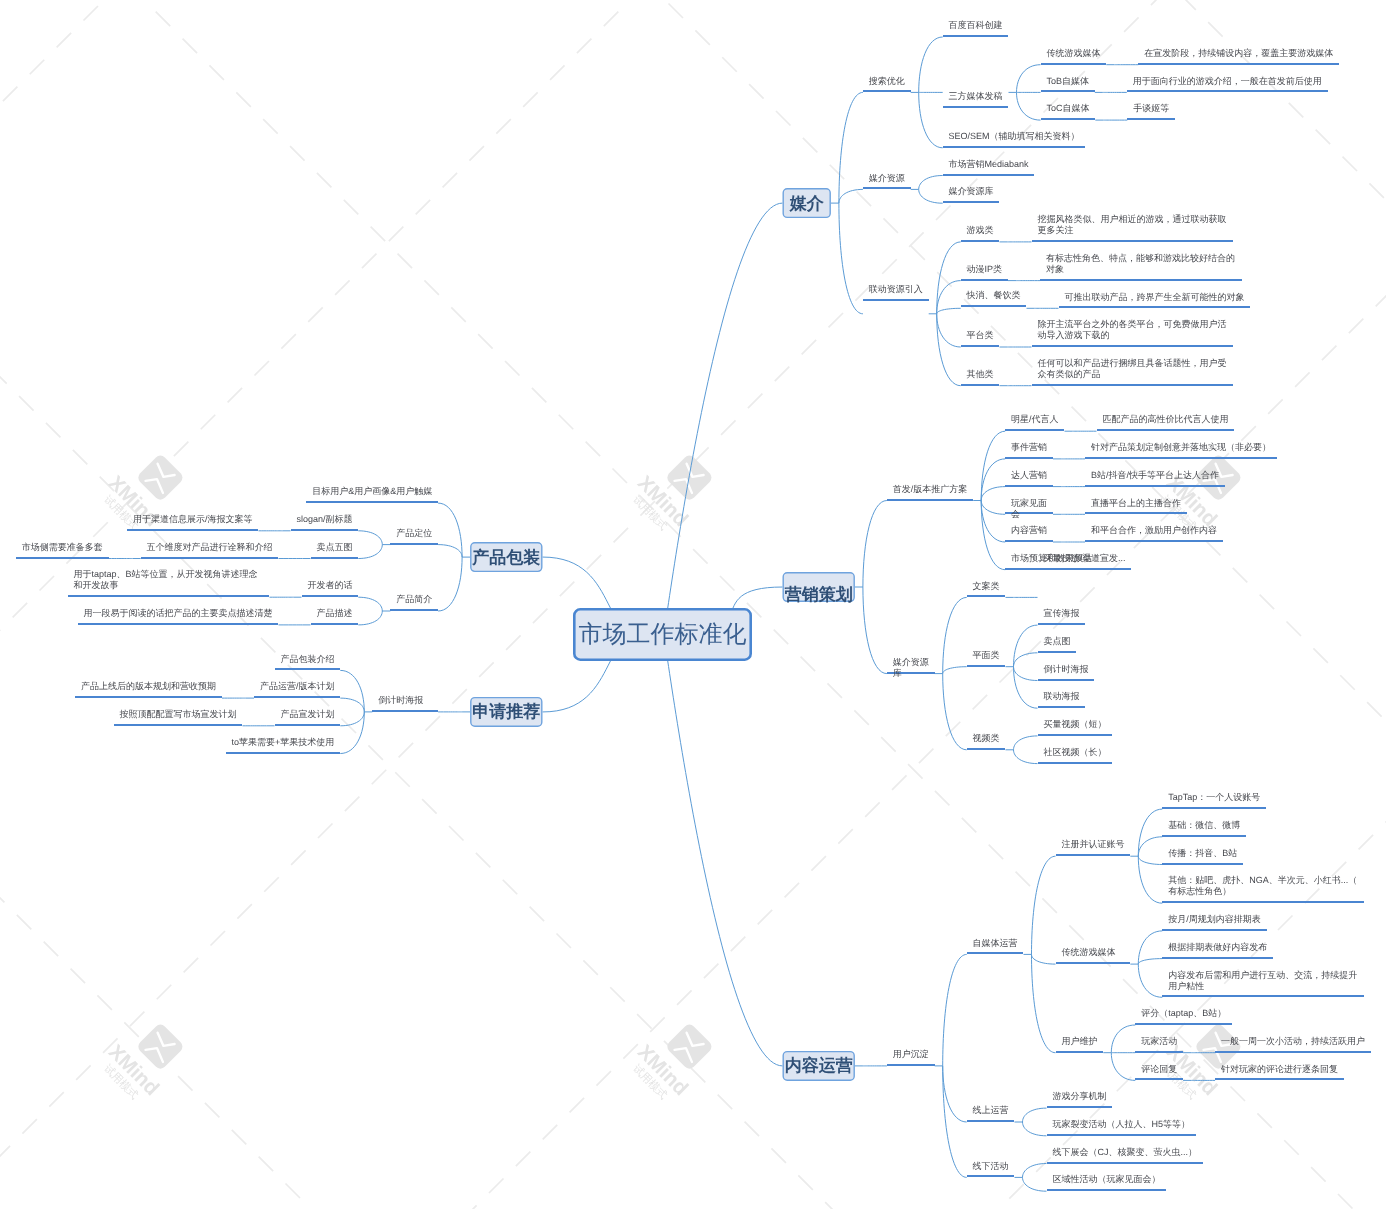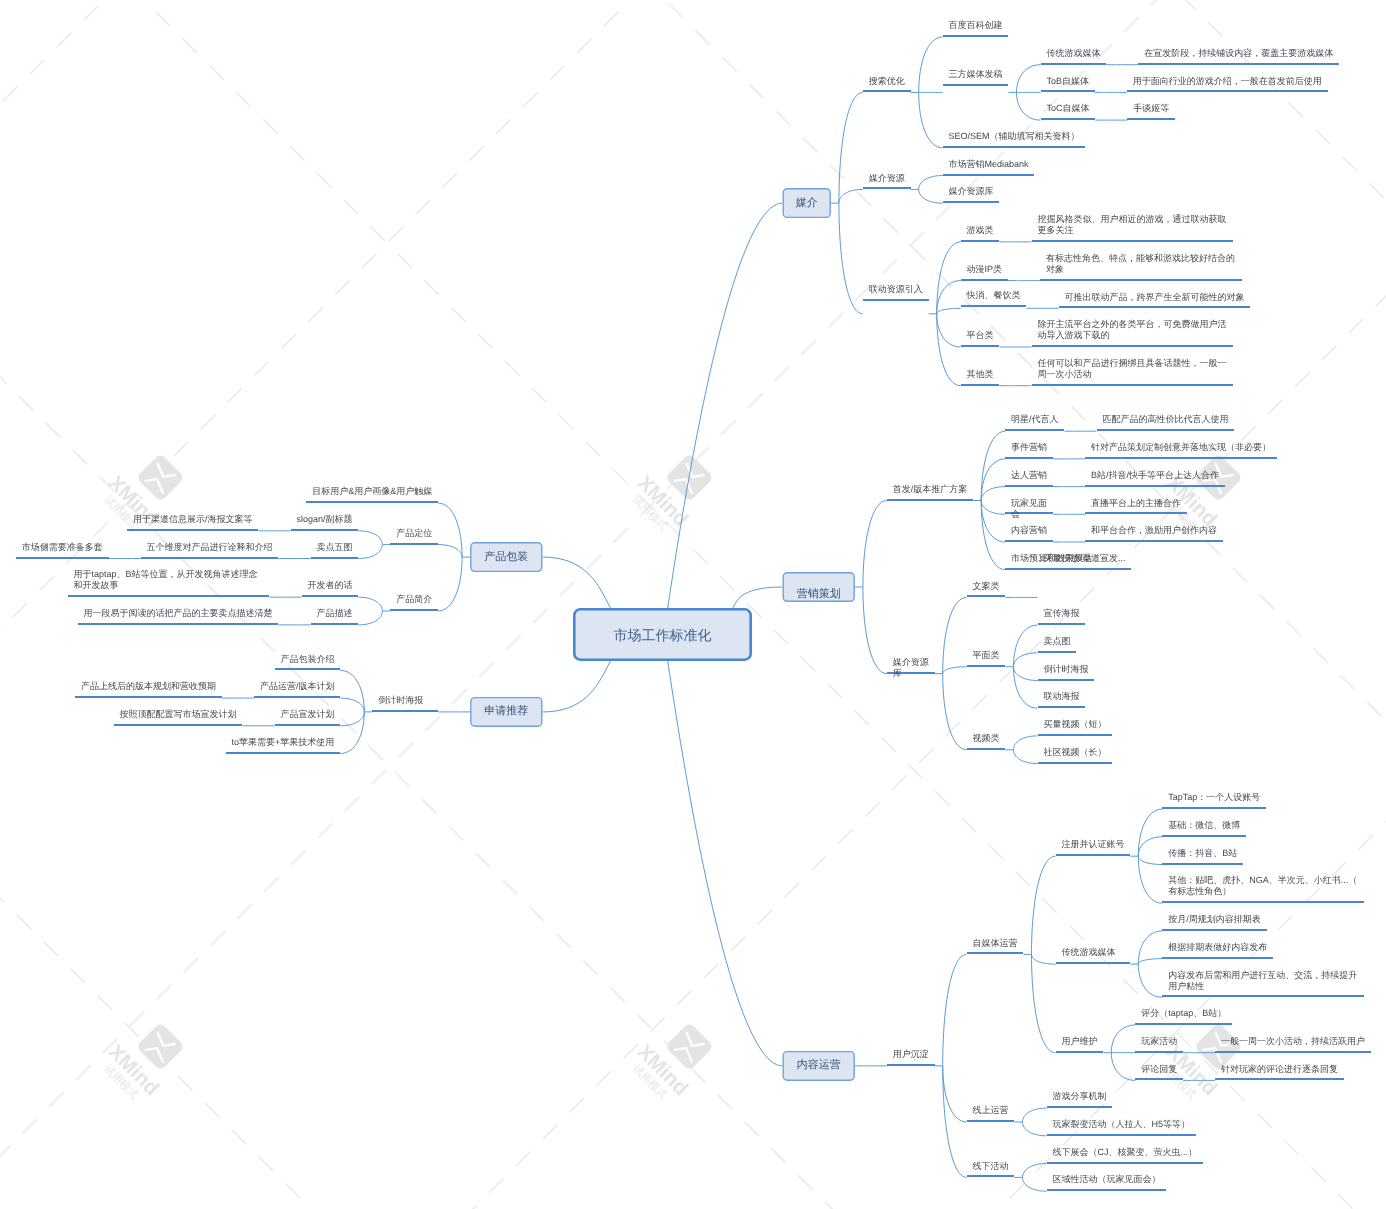--- a/index.html
+++ b/index.html
@@ -6,23 +6,23 @@
   body{width:1386px;height:1209px;overflow:hidden;position:relative;
        font-family:"Liberation Sans",sans-serif;
        -webkit-font-smoothing:antialiased;text-rendering:geometricPrecision;}
   #canvas{position:absolute;left:0;top:0;width:1386px;height:1209px;}
   .node.topic .tt,.node.root span,.node.branch span{will-change:opacity;}
   svg.wm{position:absolute;left:0;top:0;pointer-events:none;}
   svg.links{position:absolute;left:0;top:0;overflow:visible;}
   svg.links path{fill:none;stroke:#5b9bd5;stroke-width:1;}
   .node{position:absolute;box-sizing:border-box;}
   .node.root{display:flex;align-items:center;justify-content:center;}
-  .node.root span{font-size:14px;color:#3a5f8f;line-height:1;}
+  .node.root span{font-size:24px;color:#3a5f8f;line-height:1;}
   .node.branch{display:flex;align-items:center;justify-content:center;}
-  .node.branch span{font-size:11px;color:#2f4f76;line-height:1;}
+  .node.branch span{font-size:17px;color:#2f4f76;line-height:1;font-weight:bold;}
   .node.topic{border-bottom:2.3px solid #4a85d1;}
   .node.topic .tt{position:absolute;left:5.9px;right:5.9px;top:-0.8px;
       font-size:9px;line-height:11px;color:#45474d;line-break:anywhere;}
 </style>
 </head>
 <body>
 
 <div id="canvas">
 <svg class="wm" width="1386" height="1209" viewBox="0 0 1386 1209">
 <g stroke="#ebebeb" stroke-width="1.7" fill="none">
@@ -293,21 +293,21 @@
     </div>
 <div class="node branch" style="left:782.5px;top:188.1px;width:48.4px;height:30.0px">
       <span>媒介</span>
     </div>
 <div class="node topic l2 side-right" style="left:862.9px;top:76.4px;width:47.8px;height:16.0px">
       <span class="tt">搜索优化</span>
     </div>
 <div class="node topic l3 side-right" style="left:942.7px;top:21.0px;width:65.8px;height:16.0px">
       <span class="tt">百度百科创建</span>
     </div>
-<div class="node topic l3 side-right" style="left:942.7px;top:70px;width:65.8px;height:16.0px">
+<div class="node topic l3 side-right" style="left:942.7px;top:92px;width:65.8px;height:16.0px">
       <span class="tt">三方媒体发稿</span>
     </div>
 <div class="node topic l4 side-right" style="left:1040.5px;top:48.7px;width:65.8px;height:16.0px">
       <span class="tt">传统游戏媒体</span>
     </div>
 <div class="node topic l5 side-right" style="left:1138.3px;top:48.7px;width:200.8px;height:16.0px">
       <span class="tt">在宣发阶段，持续铺设内容，覆盖主要游戏媒体</span>
     </div>
 <div class="node topic l4 side-right" style="left:1040.5px;top:76.4px;width:54.3px;height:16.0px">
       <span class="tt">ToB自媒体</span>
@@ -357,21 +357,21 @@
 <div class="node topic l3 side-right" style="left:960.7px;top:331.0px;width:38.8px;height:16.0px">
       <span class="tt">平台类</span>
     </div>
 <div class="node topic l4 side-right" style="left:1031.5px;top:320.0px;width:201.8px;height:27.0px">
       <span class="tt">除开主流平台之外的各类平台，可免费做用户活动导入游戏下载的</span>
     </div>
 <div class="node topic l3 side-right" style="left:960.7px;top:369.7px;width:38.8px;height:16.0px">
       <span class="tt">其他类</span>
     </div>
 <div class="node topic l4 side-right" style="left:1031.5px;top:358.7px;width:201.8px;height:27.0px">
-      <span class="tt">任何可以和产品进行捆绑且具备话题性，一般一周一次小活动</span>
+      <span class="tt">任何可以和产品进行捆绑且具备话题性，用户受众有类似的产品</span>
     </div>
 <div class="node branch" style="left:782.5px;top:572.0px;width:72.4px;height:44px">
       <span>营销策划</span>
     </div>
 <div class="node topic l2 side-right" style="left:886.9px;top:484.5px;width:86.3px;height:16.0px">
       <span class="tt">首发/版本推广方案</span>
     </div>
 <div class="node topic l3 side-right" style="left:1005.2px;top:415.2px;width:59.3px;height:16.0px">
       <span class="tt">明星/代言人</span>
     </div>

